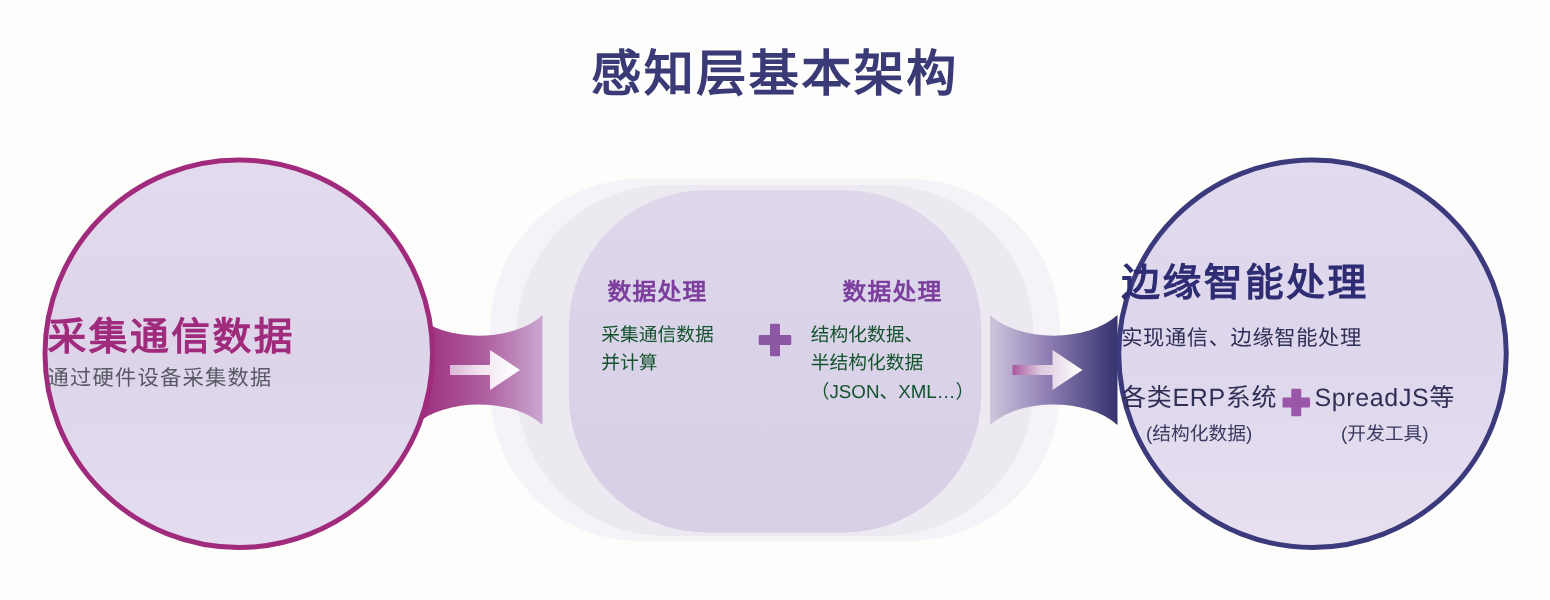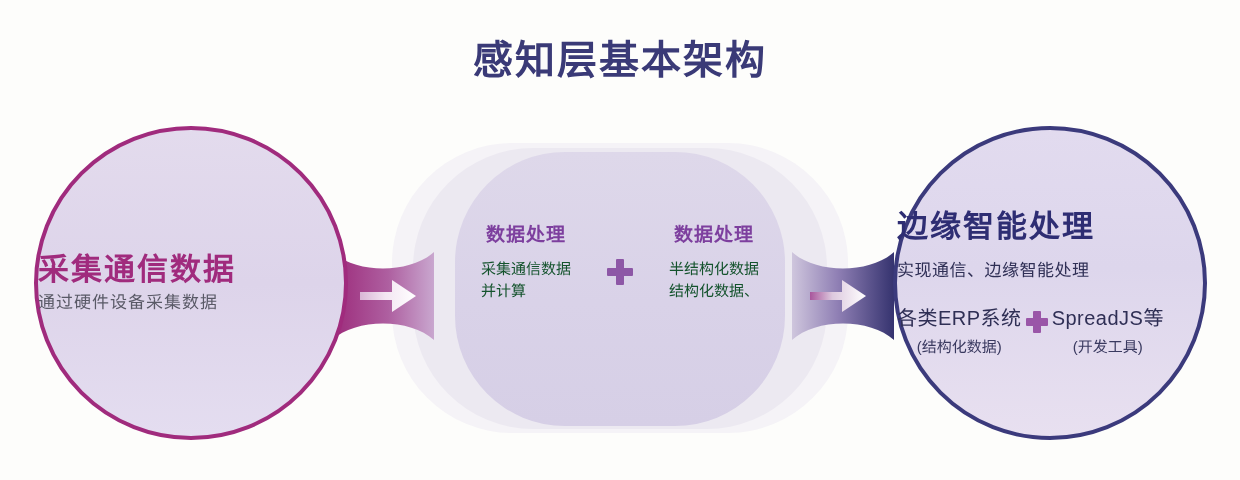--- a/index.html
+++ b/index.html
@@ -296,22 +296,23 @@
       </div>
     </div>
 
     <div class="mid-plus-wrap">
       <span class="plus plus-big"></span>
     </div>
 
     <div class="mid-col">
       <div class="mid-title">数据处理</div>
       <div class="mid-sub">
+        <div>结构化数据、</div>
         <div>半结构化数据</div>
-        <div>结构化数据、</div>
+        <div>（JSON、XML…）</div>
       </div>
     </div>
 
   </div>
 
   <div class="circle circle-right">
     <div class="c-title">边缘智能处理</div>
     <div class="c-sub">实现通信、边缘智能处理</div>
 
     <div class="tools-row">

